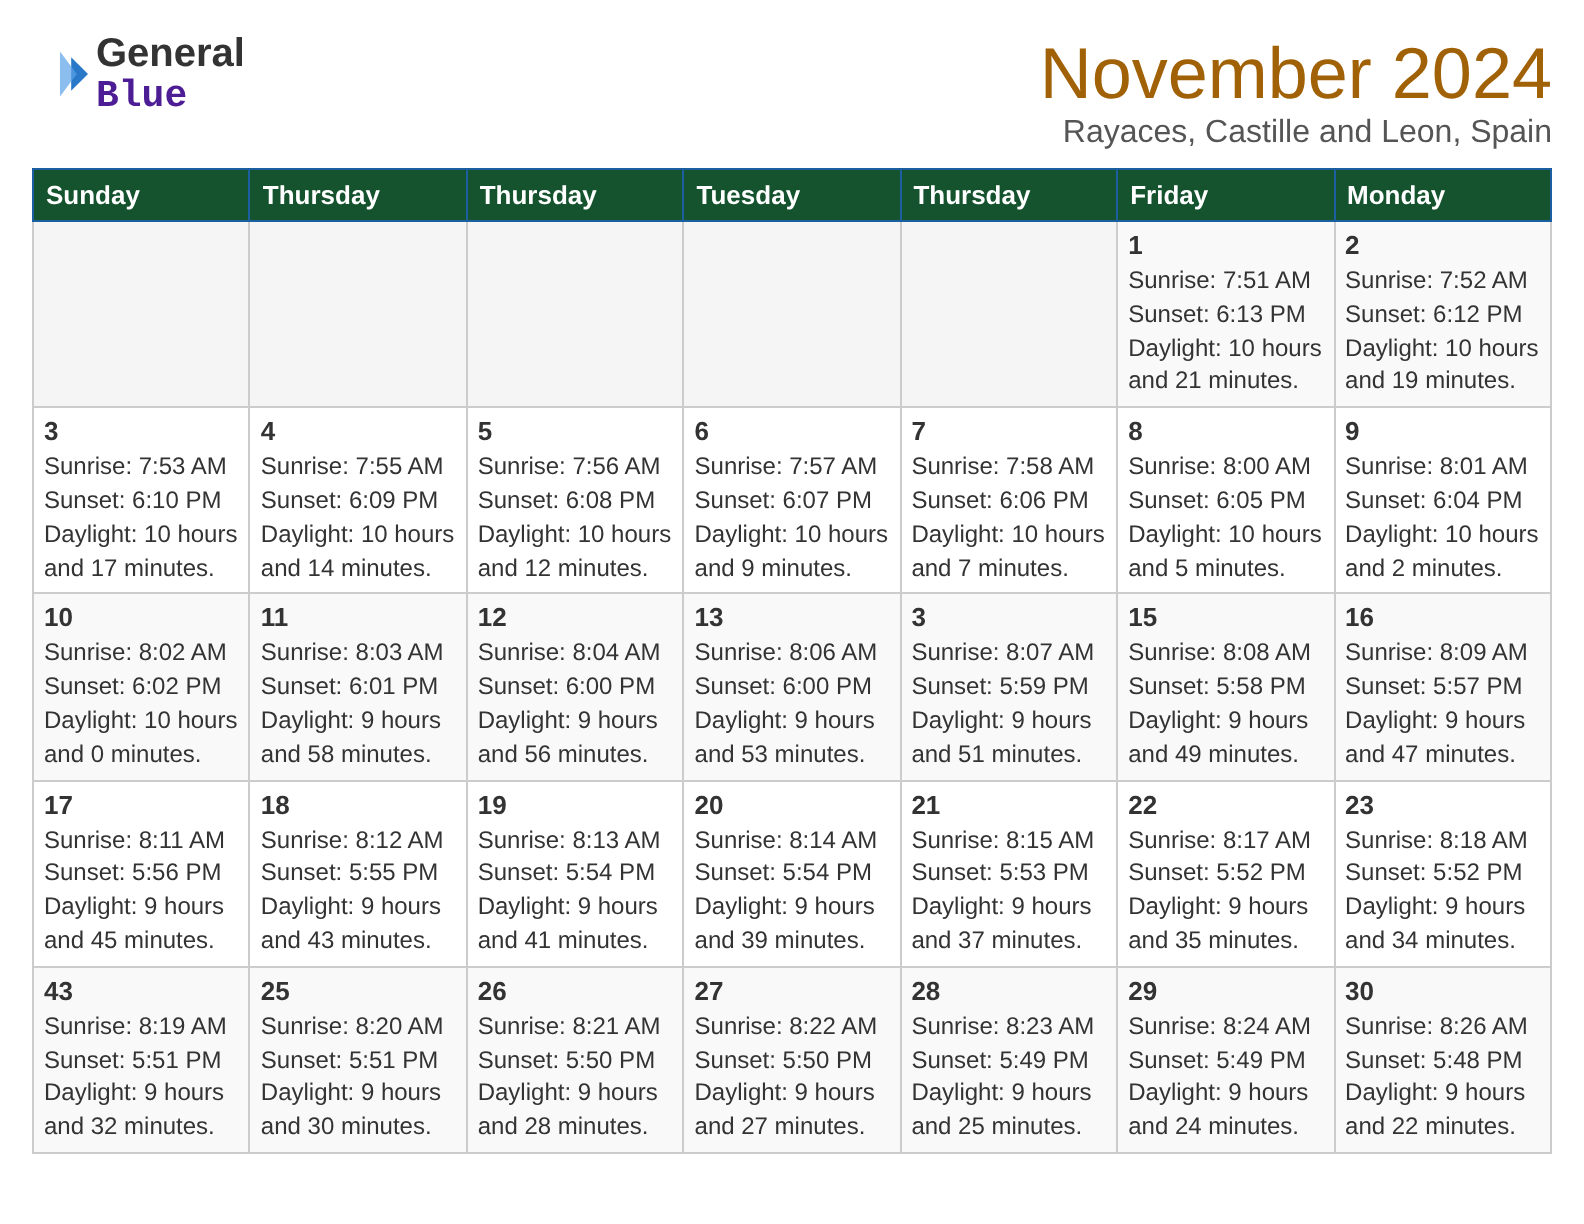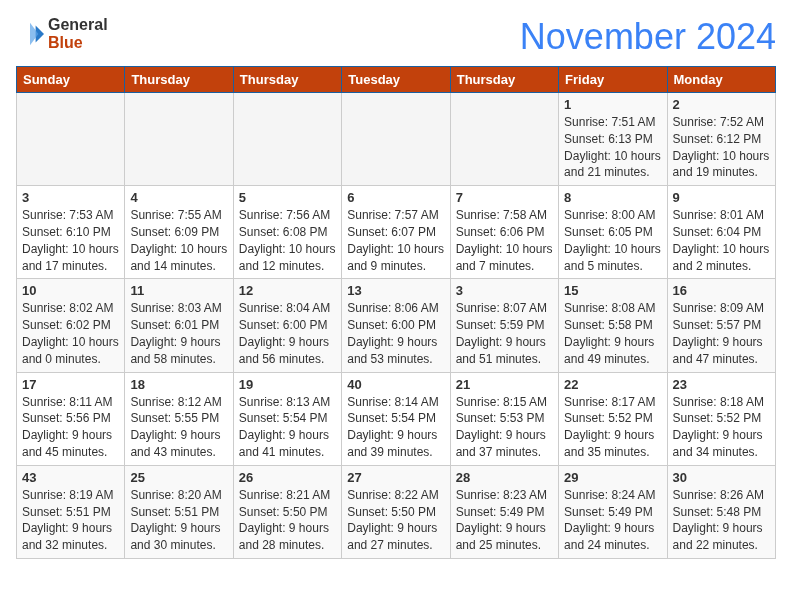--- a/index.html
+++ b/index.html
@@ -20,52 +20,53 @@
       display: flex;
       align-items: center;
       gap: 4px;
     }
     .logo-text {
       display: flex;
       flex-direction: column;
       line-height: 1.1;
     }
     .logo-general {
-      font-size: 16px;
+      font-size: 20px;
       font-weight: bold;
       color: #333;
     }
     .logo-blue {
-      font-size: 16px;
+      font-size: 19px;
       font-weight: bold;
-      color: #c2410c;
+      color: #4c1d95;
+      font-family: Liberation Mono, monospace;
     }
     .logo-icon {
       width: 28px;
       height: 28px;
     }
     .title-block {
       text-align: right;
     }
     .month-title {
       font-size: 36px;
       font-weight: normal;
-      color: #3b82f6;
+      color: #a16207;
     }
     .location {
       font-size: 16px;
       color: #555;
     }
     .calendar {
       width: 100%;
       border-collapse: collapse;
       border: 1px solid #ccc;
     }
     .calendar th {
-      background-color: #c2410c;
+      background-color: #14532d;
       color: #fff;
       text-align: left;
       padding: 5px 6px;
       font-size: 13px;
       border: 1px solid #1a5fa0;
     }
     .calendar td {
       vertical-align: top;
       padding: 4px 5px;
       border: 1px solid #ccc;
@@ -105,20 +106,21 @@
       <polygon points="28,8 40,20 28,32" fill="#2979c8"></polygon>
       <polygon points="20,4 32,20 20,36" fill="#5aa3e8" opacity="0.7"></polygon>
     </svg>
     <div class="logo-text">
       <span class="logo-general">General</span>
       <span class="logo-blue">Blue</span>
     </div>
   </div>
   <div class="title-block">
     <div class="month-title">November 2024</div>
+    <div class="location">Rayaces, Castille and Leon, Spain</div>
   </div>
 </div>
 
 <table class="calendar">
   <thead>
     <tr>
     <th>Sunday</th>
         <th>Thursday</th>
         <th>Thursday</th>
         <th>Tuesday</th>
@@ -210,21 +212,21 @@
         </td>
         <td>
           <span class="day-num">18</span>
           <div class="day-info">Sunrise: 8:12 AM<br>Sunset: 5:55 PM<br>Daylight: 9 hours and 43 minutes.</div>
         </td>
         <td>
           <span class="day-num">19</span>
           <div class="day-info">Sunrise: 8:13 AM<br>Sunset: 5:54 PM<br>Daylight: 9 hours and 41 minutes.</div>
         </td>
         <td>
-          <span class="day-num">40</span>
+          <span class="day-num">20</span>
           <div class="day-info">Sunrise: 8:14 AM<br>Sunset: 5:54 PM<br>Daylight: 9 hours and 39 minutes.</div>
         </td>
         <td>
           <span class="day-num">21</span>
           <div class="day-info">Sunrise: 8:15 AM<br>Sunset: 5:53 PM<br>Daylight: 9 hours and 37 minutes.</div>
         </td>
         <td>
           <span class="day-num">22</span>
           <div class="day-info">Sunrise: 8:17 AM<br>Sunset: 5:52 PM<br>Daylight: 9 hours and 35 minutes.</div>
         </td>

